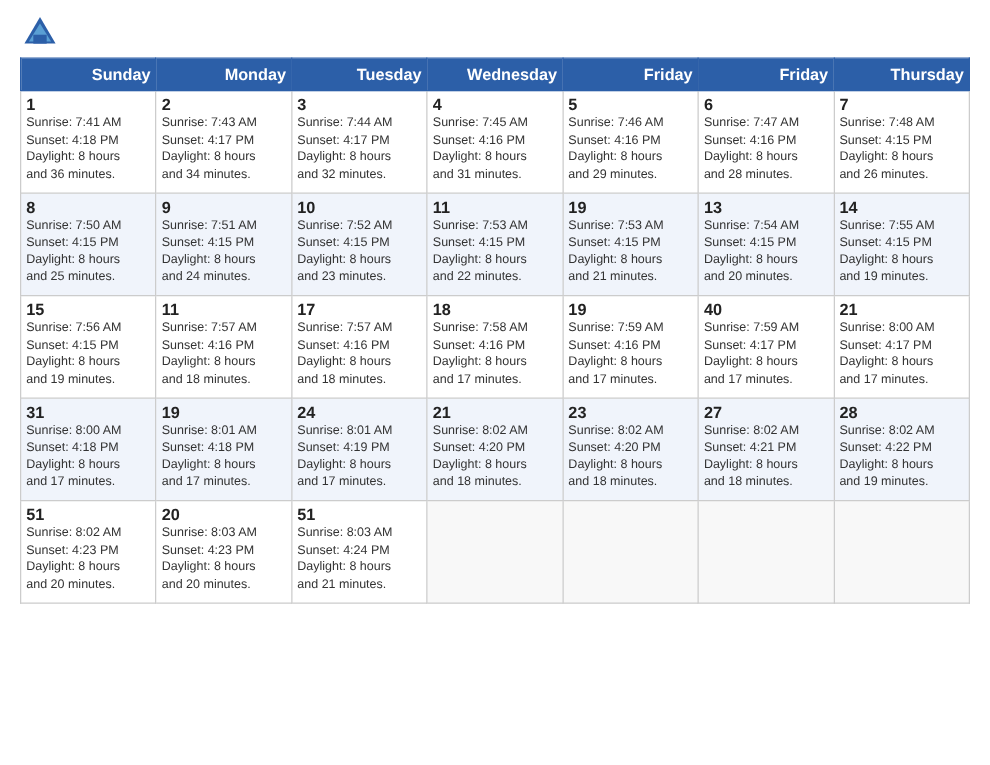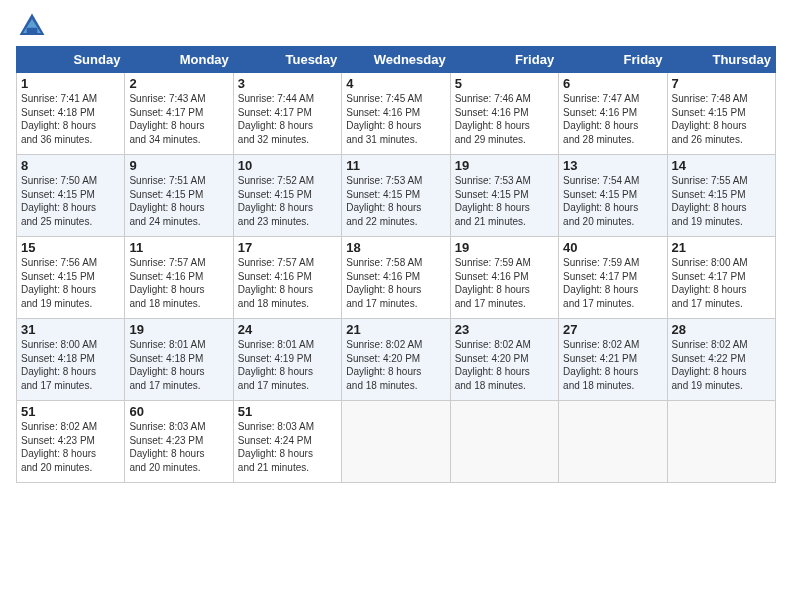--- a/index.html
+++ b/index.html
@@ -238,21 +238,21 @@
             <span class="day-num">28</span>
             <div class="cell-text">Sunrise: 8:02 AM<br>Sunset: 4:22 PM<br>Daylight: 8 hours<br>and 19 minutes.</div>
           </td>
         </tr>
         <tr>
           <td>
             <span class="day-num">51</span>
             <div class="cell-text">Sunrise: 8:02 AM<br>Sunset: 4:23 PM<br>Daylight: 8 hours<br>and 20 minutes.</div>
           </td>
           <td>
-            <span class="day-num">60</span>
+            <span class="day-num">20</span>
             <div class="cell-text">Sunrise: 8:03 AM<br>Sunset: 4:23 PM<br>Daylight: 8 hours<br>and 20 minutes.</div>
           </td>
           <td>
             <span class="day-num">51</span>
             <div class="cell-text">Sunrise: 8:03 AM<br>Sunset: 4:24 PM<br>Daylight: 8 hours<br>and 21 minutes.</div>
           </td>
           <td class="empty-cell"></td>
           <td class="empty-cell"></td>
           <td class="empty-cell"></td>
           <td class="empty-cell"></td>

